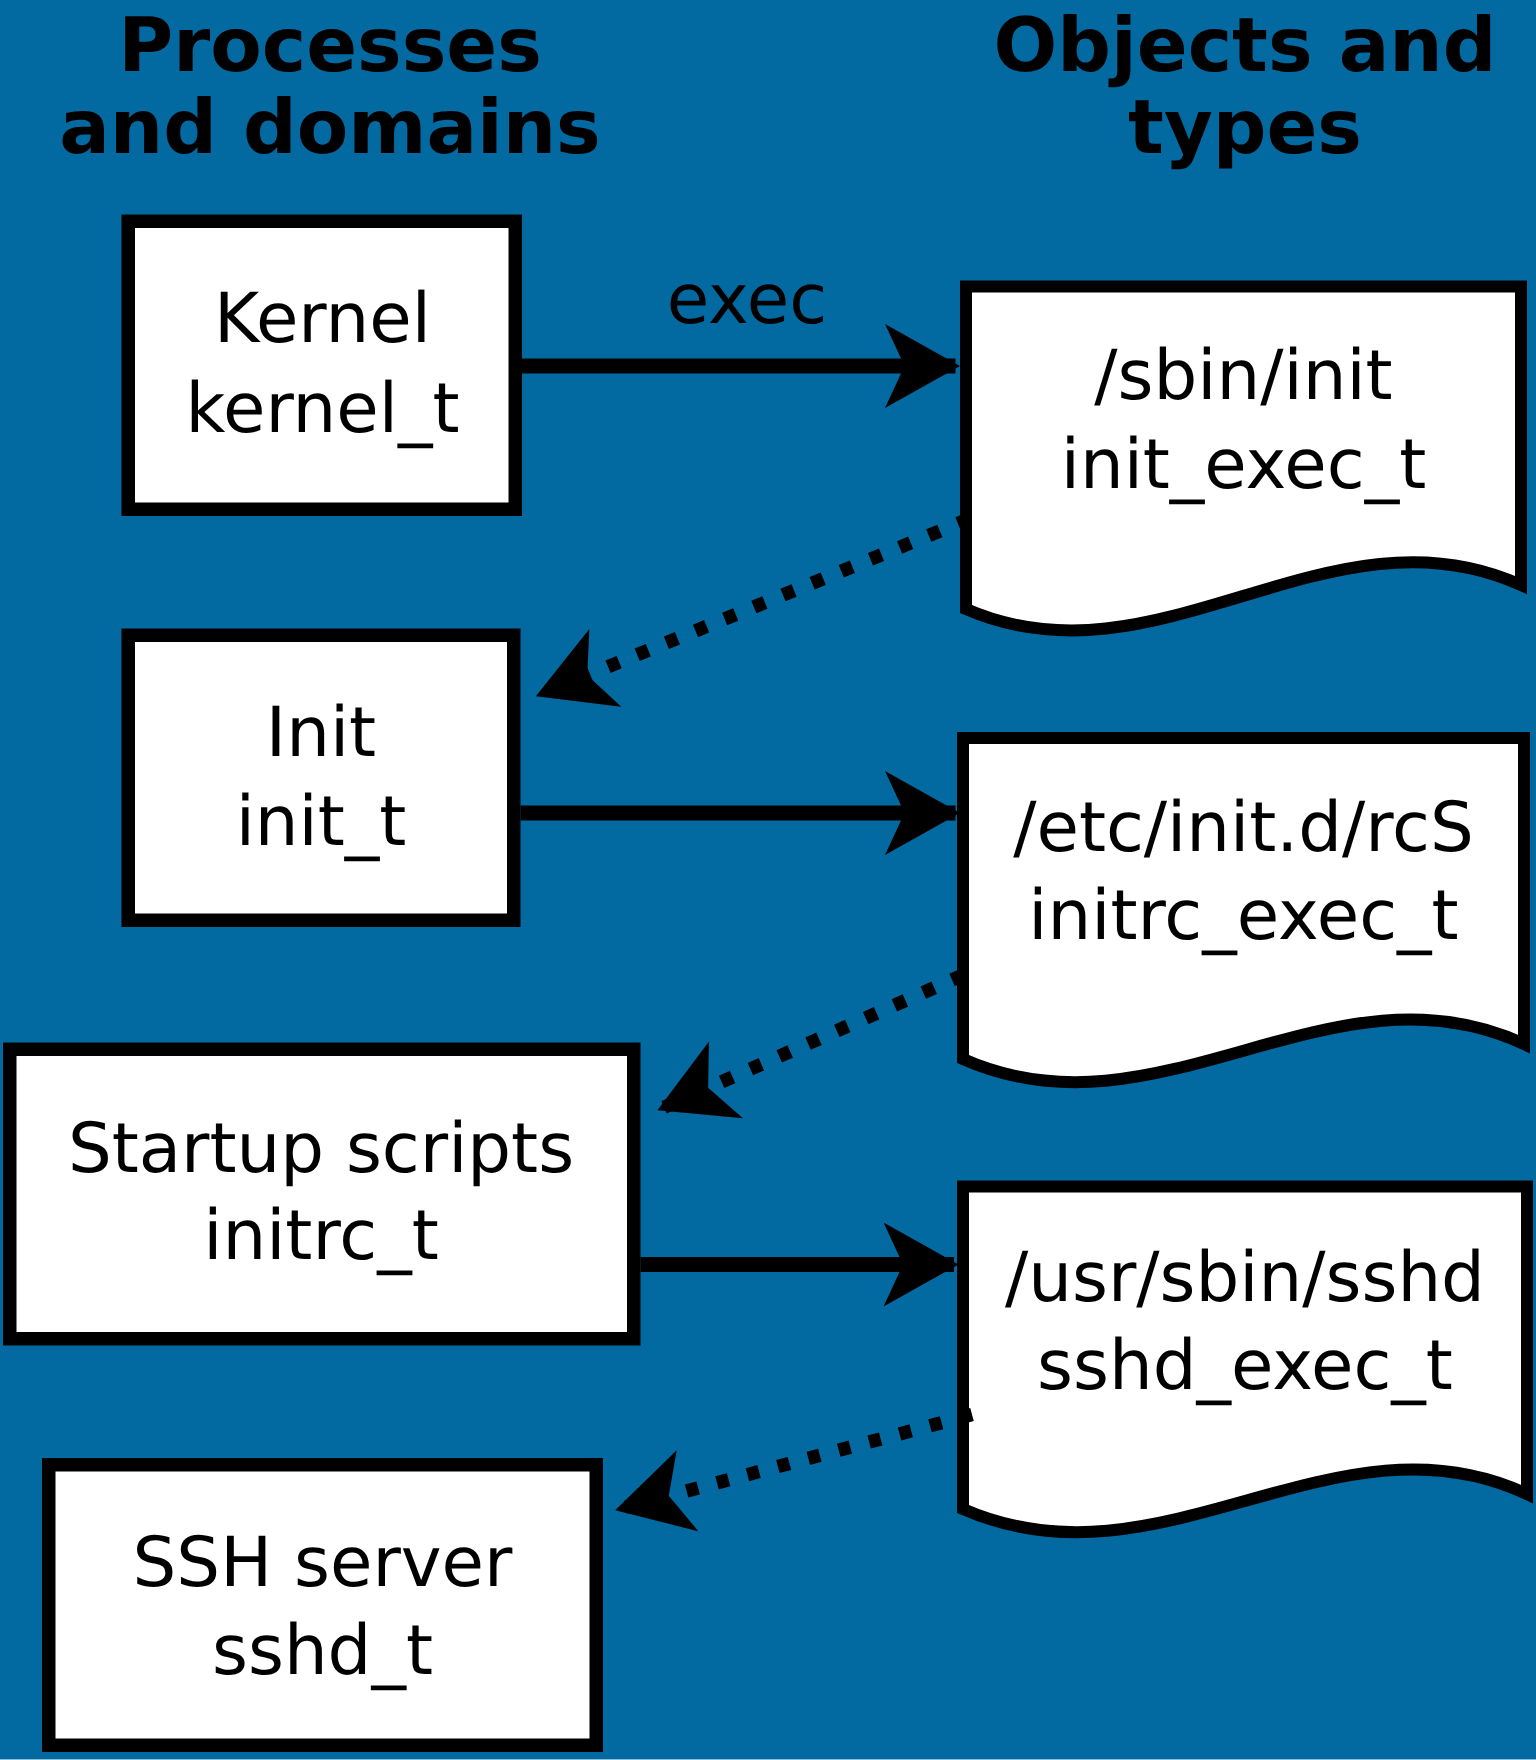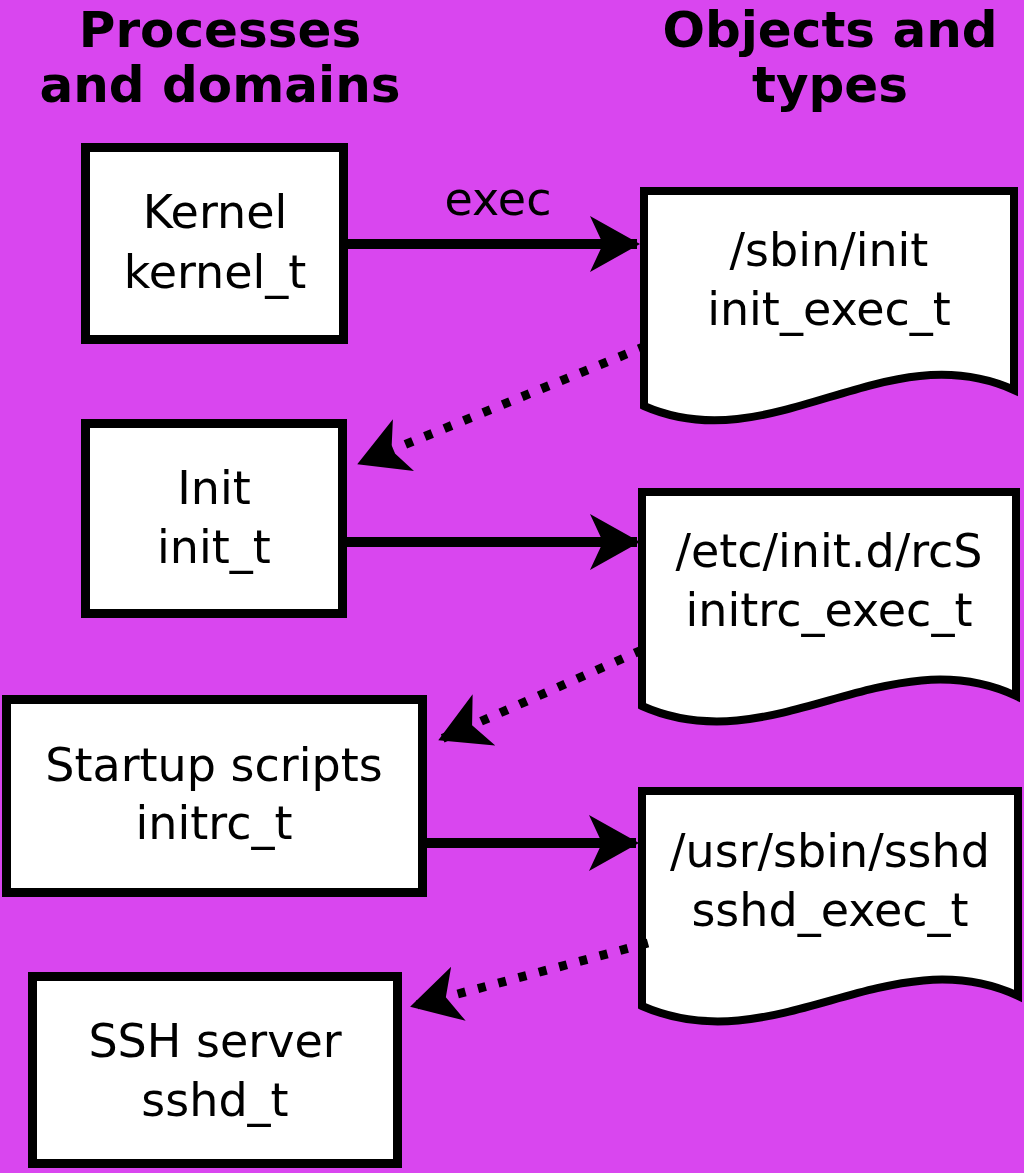--- a/index.html
+++ b/index.html
@@ -4,21 +4,21 @@
 <style>
   html, body {
     margin: 0;
     padding: 0;
     background: #ffffff;
   }
   .stage {
     position: relative;
     width: 1024px;
     height: 1173px;
-    background: #d946ef;
+    background: #0369a1;
     overflow: hidden;
   }
   svg {
     display: block;
   }
   text {
     font-family: "DejaVu Sans", sans-serif;
     fill: #000000;
   }
   .col-header {

